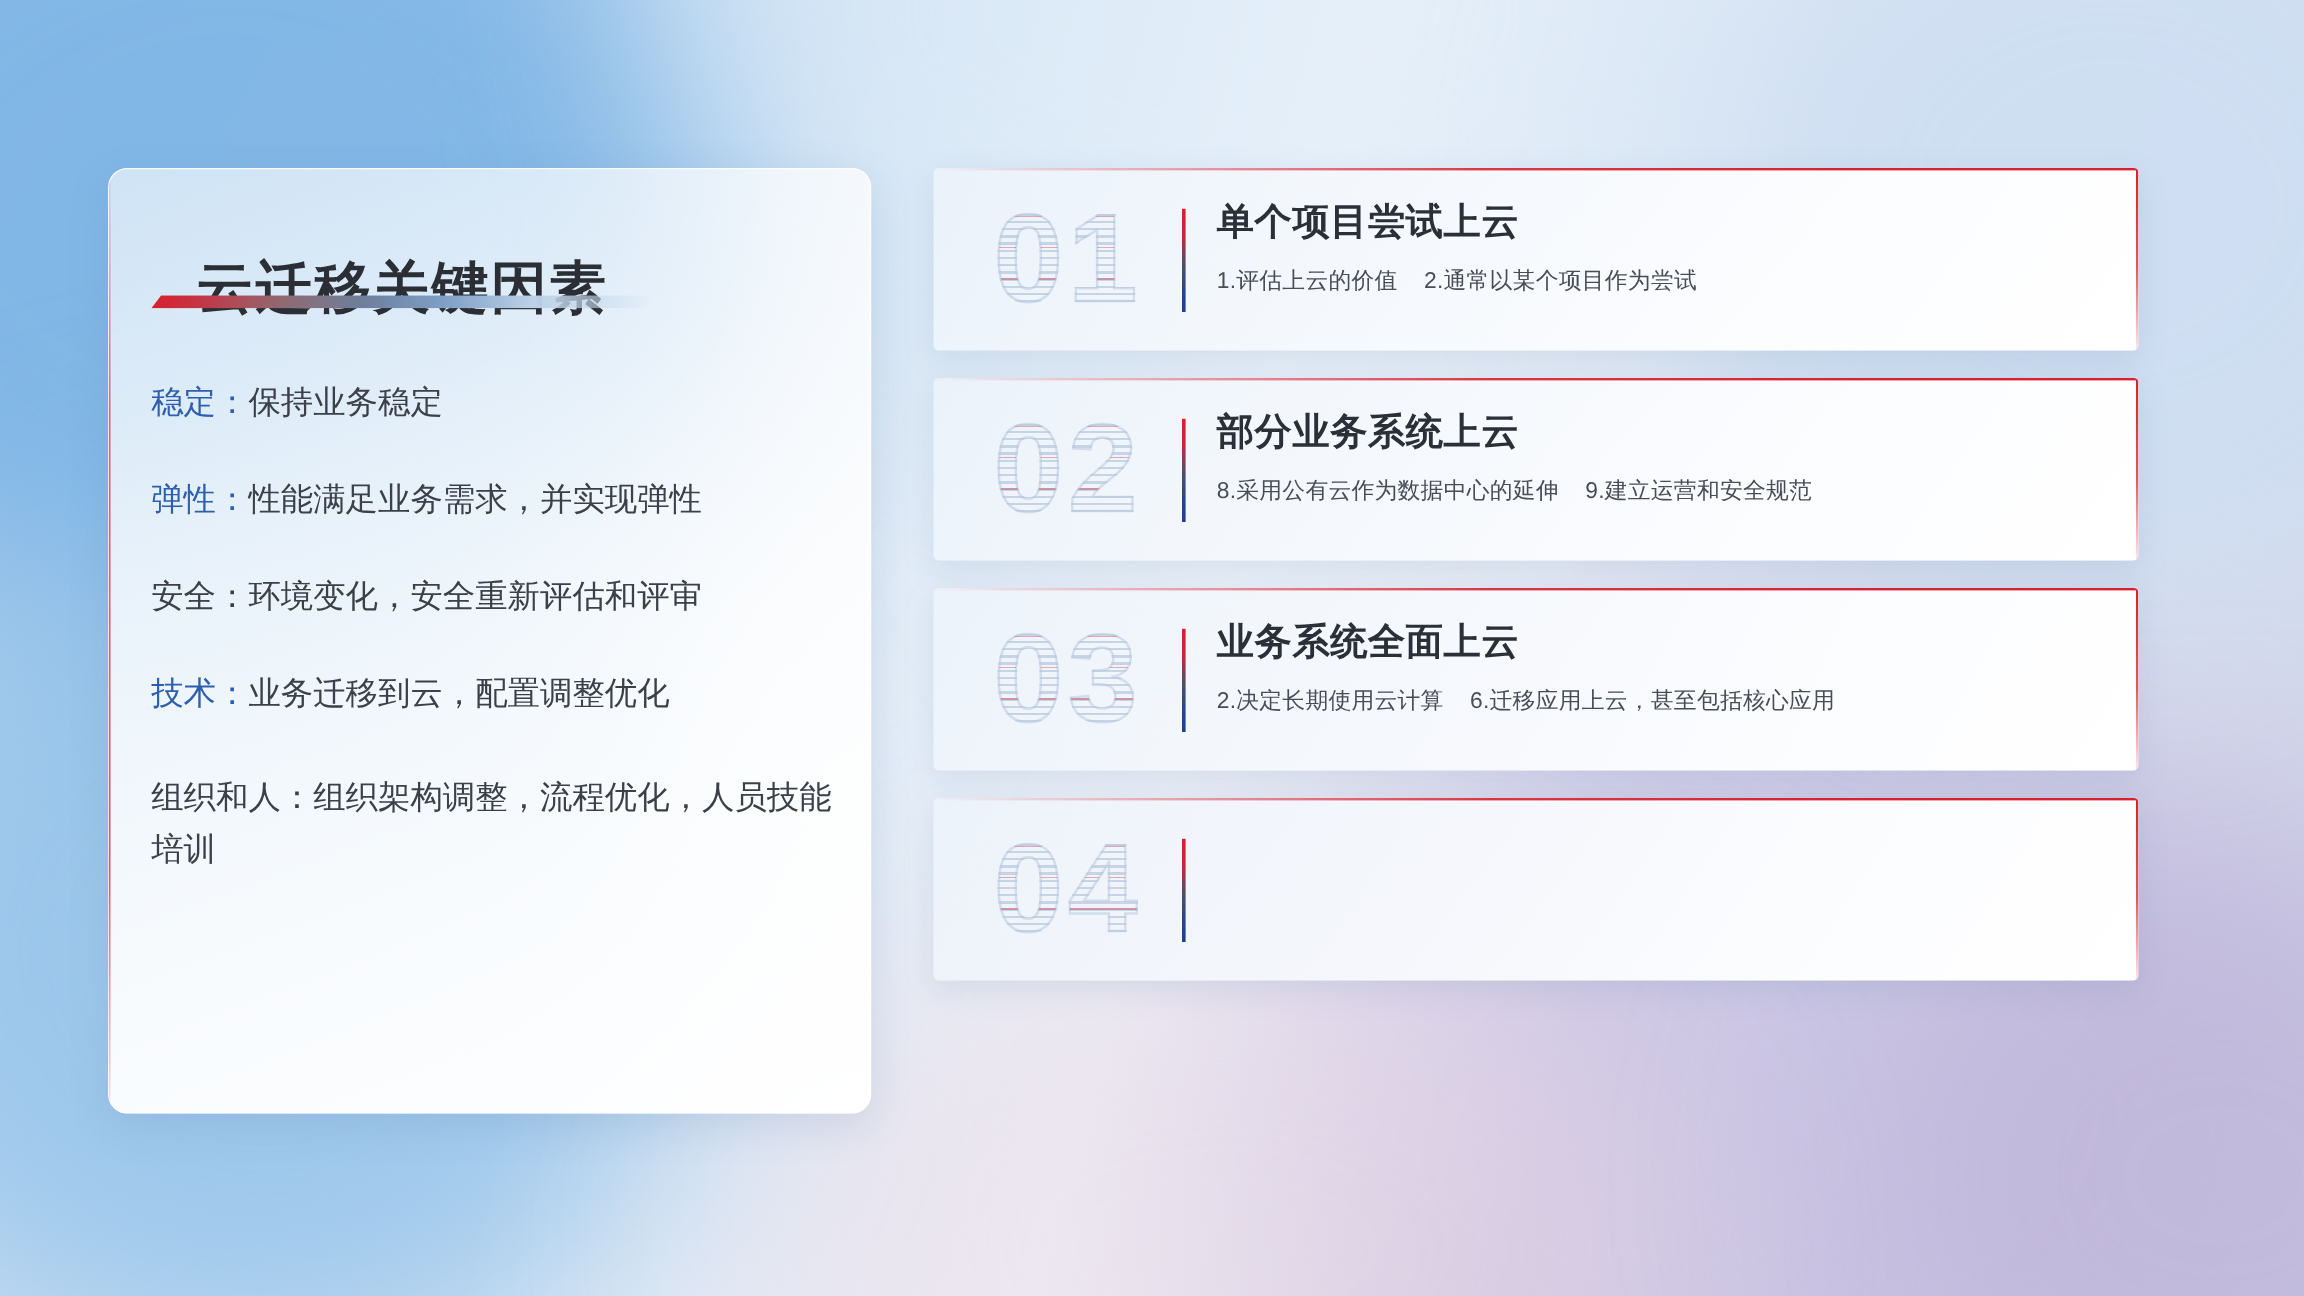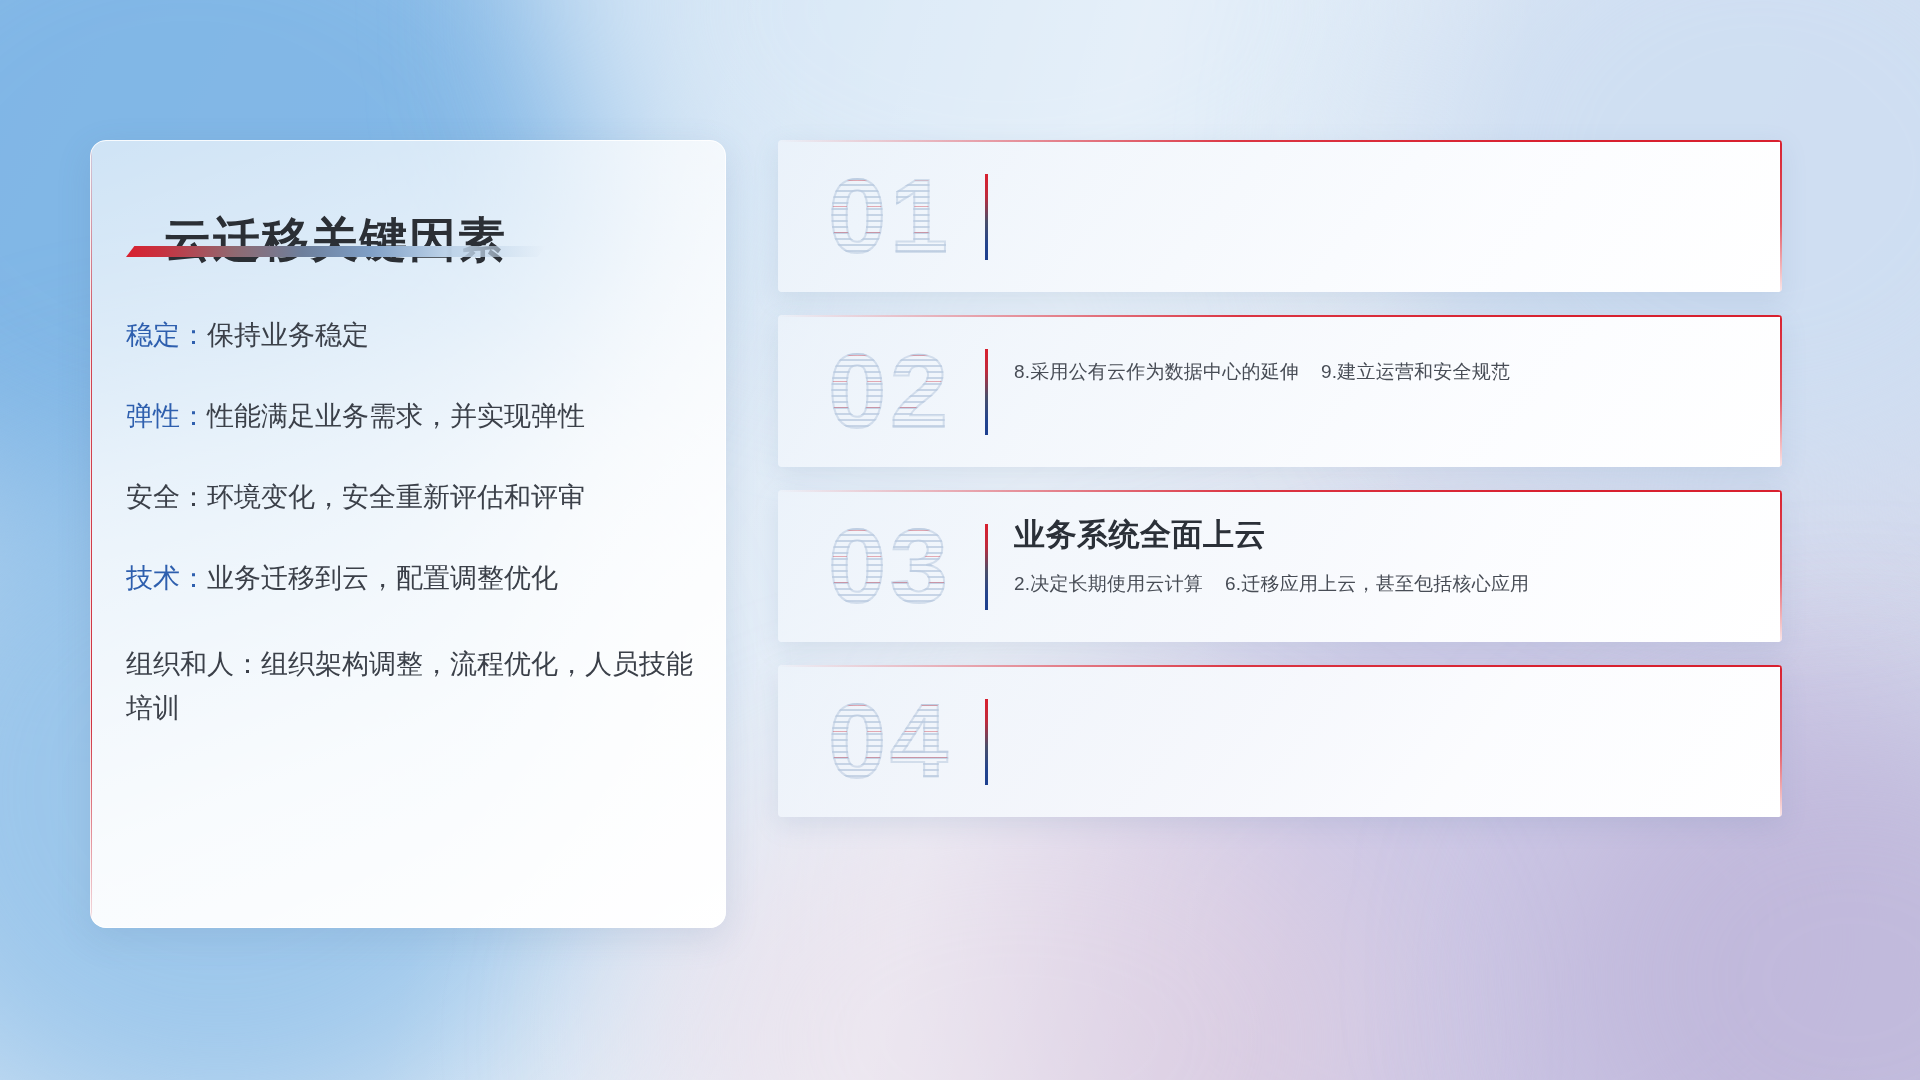--- a/index.html
+++ b/index.html
@@ -142,28 +142,33 @@
     </div>
 </section>
 
 <section id="cards">
     <article class="card">
       <div class="card-topline"></div>
       <div class="card-rightline"></div>
       <div class="num">01</div>
       <div class="num-tint">01</div>
       <div class="divider"></div>
+      <div class="card-body">
+        <div class="card-title">单个项目尝试上云</div>
+        <div class="card-sub"><span>1.评估上云的价值</span><span class="gap"></span><span>2.通常以某个项目作为尝试</span></div>
+      </div>
     </article>
     <article class="card">
       <div class="card-topline"></div>
       <div class="card-rightline"></div>
       <div class="num">02</div>
       <div class="num-tint">02</div>
       <div class="divider"></div>
       <div class="card-body">
+        <div class="card-title">部分业务系统上云</div>
         <div class="card-sub"><span>8.采用公有云作为数据中心的延伸</span><span class="gap"></span><span>9.建立运营和安全规范</span></div>
       </div>
     </article>
     <article class="card">
       <div class="card-topline"></div>
       <div class="card-rightline"></div>
       <div class="num">03</div>
       <div class="num-tint">03</div>
       <div class="divider"></div>
       <div class="card-body">

